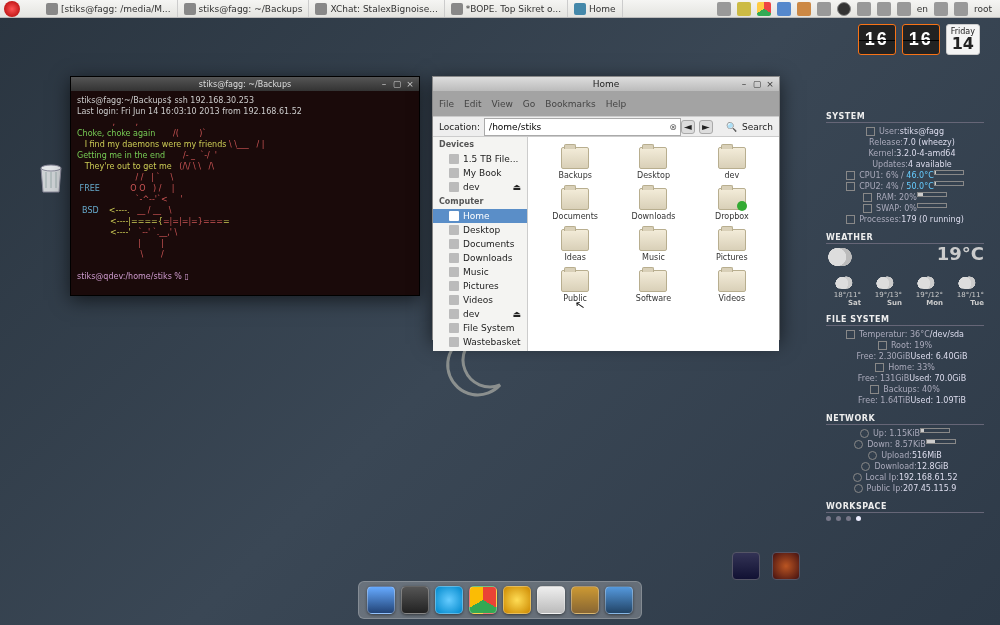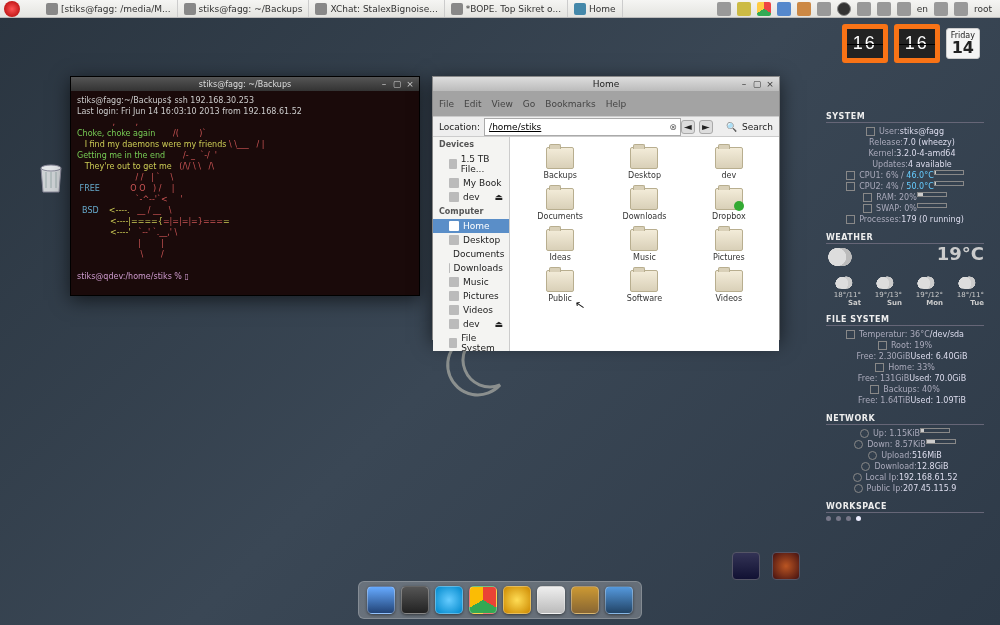--- a/index.html
+++ b/index.html
@@ -32,24 +32,24 @@
 .termwin .tbar .wbtn { width:10px; height:10px; color:#ccc; font-size:9px; line-height:10px; text-align:center; }
 .termwin .tbody { padding:4px 6px; font-family:"DejaVu Sans Mono",monospace; font-size:8px; line-height:11px; color:#ccc; white-space:pre; }
 .termwin .tbody .g{color:#7c5} .termwin .tbody .y{color:#cc5} .termwin .tbody .c{color:#6ac} .termwin .tbody .r{color:#c55} .termwin .tbody .p{color:#c9c}
 
 .fm { position:absolute; left:432px; top:76px; width:348px; height:264px; background:#eee; border:1px solid #888; box-shadow:0 4px 18px rgba(0,0,0,.6); font-size:9px; color:#222; }
 .fm .tbar { height:14px; background:linear-gradient(#ddd,#bbb); display:flex; align-items:center; justify-content:center; font-size:9px; color:#222; position:relative; }
 .fm .tbar .wbtns{position:absolute;right:4px;display:flex;gap:3px} .fm .tbar .wbtn{width:10px;height:10px;font-size:9px;line-height:10px;text-align:center;color:#333}
 .fm .menubar { height:26px; background:#a3a3a3; display:flex; align-items:center; gap:10px; padding:8px 6px; border-bottom:1px solid #ccc; }
 .fm .menubar span{color:#444}
 .fm .locbar { height:20px; background:#eee; display:flex; align-items:center; gap:4px; padding:0 6px; border-bottom:1px solid #ccc; }
-.fm .locbar input { flex:1; height:18px; font-size:9px; padding:0 4px; border:1px solid #aaa; background:#fff;text-decoration:underline; }
+.fm .locbar input { flex:1; height:18px; font-size:9px; padding:0 4px; border:1px solid #aaa; background:#fff; }
 .fm .locbar .nav { width:14px; height:14px; background:#ddd; border:1px solid #aaa; border-radius:3px; text-align:center; line-height:12px; font-size:10px; }
 .fm .body { display:flex; height:calc(100% - 48px); }
-.fm .side { width:77px; background:#f4f4f2; border-right:1px solid #ccc; overflow:hidden; }
+.fm .side { width:95px; background:#f4f4f2; border-right:1px solid #ccc; overflow:hidden; }
 .fm .side .shead { font-weight:bold; font-size:8px; padding:3px 6px; color:#555; }
 .fm .side .sitem { padding:2px 6px 2px 16px; display:flex; align-items:center; gap:4px; }
 .fm .side .sitem.sel { background:#5a8ec8; color:#fff; }
 .fm .side .sic { width:10px; height:10px; background:#bbb; border-radius:1px; display:inline-block; }
 .fm .iconview { flex:1; background:#fff; padding:10px; display:grid; grid-template-columns:repeat(3,1fr); gap:8px 4px; align-content:start; }
 .fm .folder { display:flex; flex-direction:column; align-items:center; gap:2px; }
 .fm .folder .fic { width:28px; height:22px; background:linear-gradient(#f3ecd9,#d9d0b8); border:1px solid #b8ae8f; border-radius:2px; position:relative; }
 .fm .folder .fic::before{content:"";position:absolute;top:-4px;left:2px;width:10px;height:4px;background:#d9d0b8;border:1px solid #b8ae8f;border-bottom:none;border-radius:2px 2px 0 0}
 .fm .folder .fic .ov { position:absolute; right:-2px; bottom:-2px; width:10px; height:10px; border-radius:50%; }
 .fm .folder .flab { font-size:8px; color:#333; text-align:center; }
@@ -58,21 +58,21 @@
 .conky .sec { margin-bottom:8px; }
 .conky .shd { font-size:8px; font-weight:bold; letter-spacing:.5px; border-bottom:1px solid #667; padding-bottom:1px; margin-bottom:3px; color:#eee; }
 .conky .row { display:flex; justify-content:center; line-height:11px; }
 .conky .row .k{color:#aab} .conky .row .v{color:#dde;text-align:right}
 .conky .row .hot{color:#6cf}
 .conky .bar { width:30px; height:5px; border:1px solid #888; position:relative; display:inline-block; vertical-align:middle; }
 .conky .bar i { position:absolute; left:0; top:0; bottom:0; background:#ccc; }
 .conky .ico { width:9px; height:9px; border:1px solid #888; display:inline-block; margin-right:4px; vertical-align:middle; }
 
 .clockw { position:absolute; right:20px; top:24px; display:flex; gap:6px; align-items:center; }
-.flip { background:#222; color:#fff; font-size:18px; font-weight:normal; padding:4px 6px; border-radius:3px; border:5px solid #f97316; position:relative; font-family:Arial; letter-spacing:2px; }
+.flip { background:#222; color:#fff; font-size:18px; font-weight:bold; padding:4px 6px; border-radius:3px; border:1px solid #f97316; position:relative; font-family:Arial; letter-spacing:2px; }
 .flip::after{content:"";position:absolute;left:0;right:0;top:50%;height:1px;background:#000}
 .daybox { background:#f4f4f4; color:#222; border-radius:3px; padding:2px 4px; text-align:center; font-size:8px; border:1px solid #ccc; }
 .daybox .dn { font-size:16px; font-weight:bold; line-height:16px; }
 
 .wrow { display:flex; gap:6px; margin-top:4px; }
 .wday { flex:1; text-align:right; font-size:7px; }
 .wday .cl { width:22px; height:14px; margin:0 auto 2px; background:radial-gradient(circle at 40% 60%,#ddd 40%,transparent 42%),radial-gradient(circle at 60% 55%,#ccc 40%,transparent 42%); border-radius:40%; }
 .bigtemp { font-size:18px; font-weight:bold; text-align:right; float:right; margin-top:-4px; }
 .bigcl { width:28px; height:20px; background:radial-gradient(circle at 40% 50%,#ddd 45%,transparent 47%),radial-gradient(circle at 60% 50%,#bbb 45%,transparent 47%); float:left; }
 

